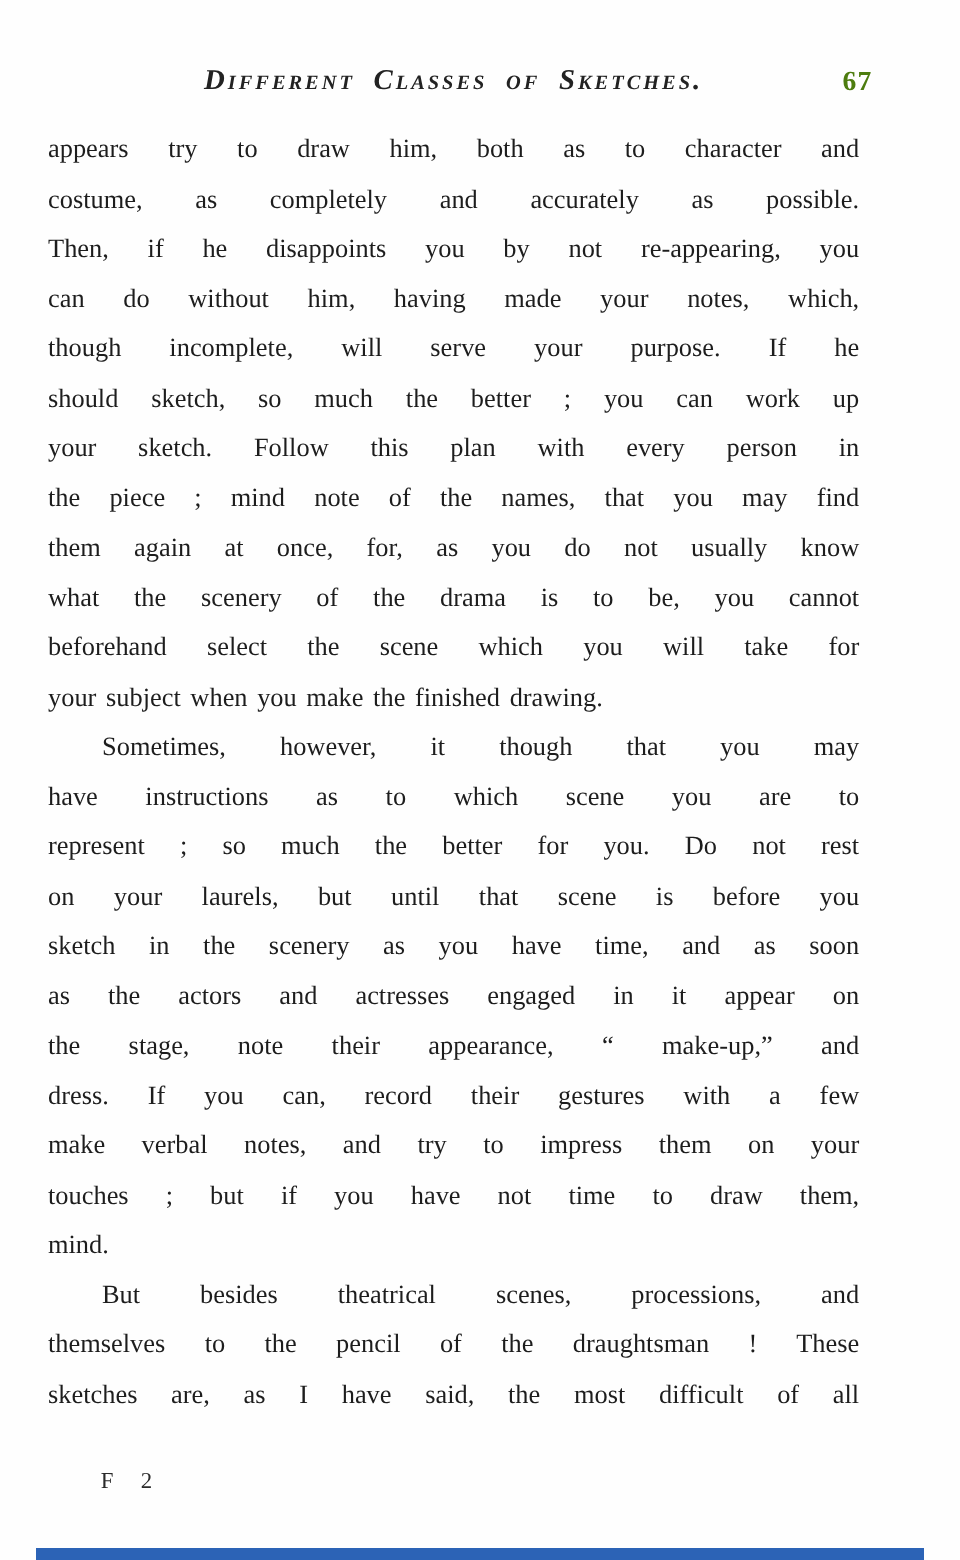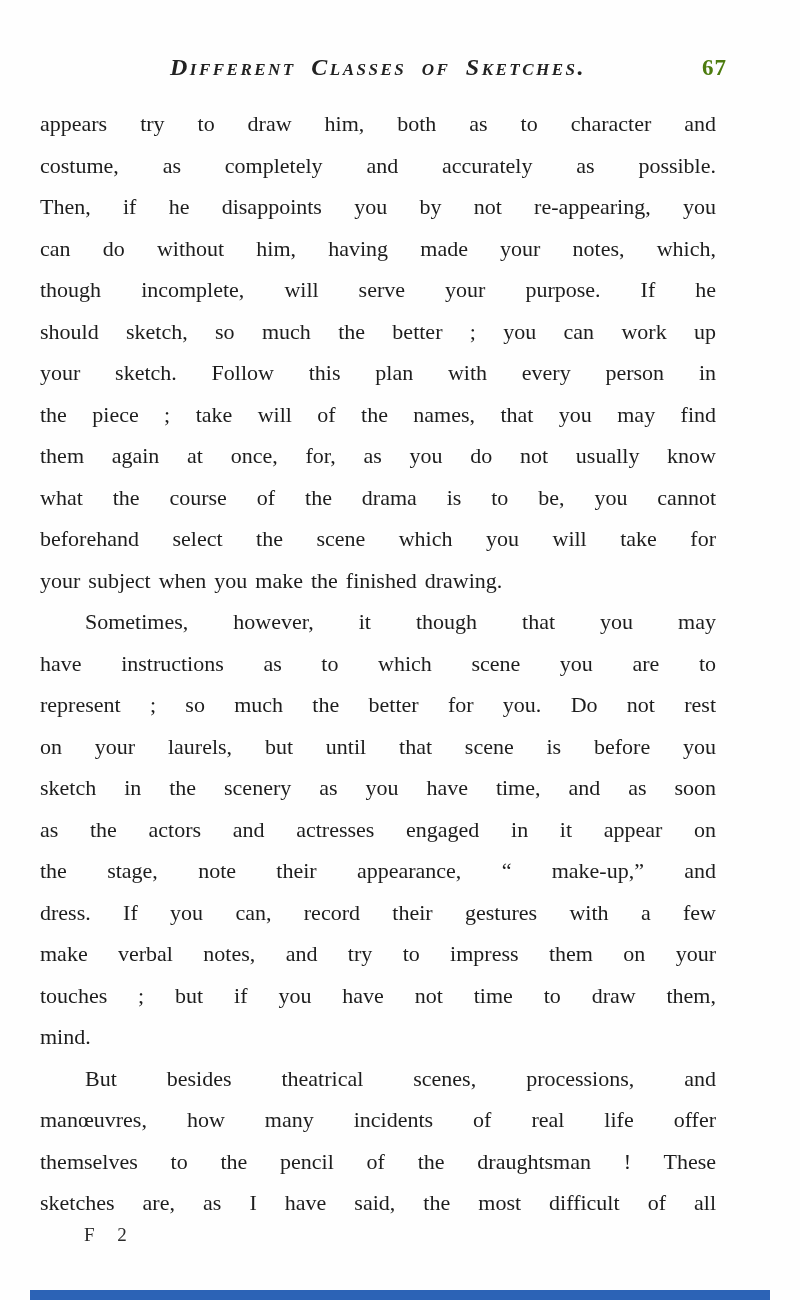--- a/index.html
+++ b/index.html
@@ -93,38 +93,37 @@
   </div>
 
   <div class="text-block">
       <div class="line">appears try to draw him, both as to character and</div>
       <div class="line">costume, as completely and accurately as possible.</div>
       <div class="line">Then, if he disappoints you by not re-appearing, you</div>
       <div class="line">can do without him, having made your notes, which,</div>
       <div class="line">though incomplete, will serve your purpose.  If he</div>
       <div class="line">should sketch, so much the better ; you can work up</div>
       <div class="line">your sketch.  Follow this plan with every person in</div>
-      <div class="line">the piece ; take will of the names, that you may find</div>
+      <div class="line">the piece ; mind note of the names, that you may find</div>
       <div class="line">them again at once, for, as you do not usually know</div>
-      <div class="line">what the course of the drama is to be, you cannot</div>
+      <div class="line">what the scenery of the drama is to be, you cannot</div>
       <div class="line">beforehand select the scene which you will take for</div>
       <div class="line noj">your subject when you make the finished drawing.</div>
       <div class="line ind">Sometimes, however, it though that you may</div>
       <div class="line">have instructions as to which scene you are to</div>
       <div class="line">represent ; so much the better for you.  Do not rest</div>
       <div class="line">on your laurels, but until that scene is before you</div>
       <div class="line">sketch in the scenery as you have time, and as soon</div>
       <div class="line">as the actors and actresses engaged in it appear on</div>
       <div class="line">the stage, note their appearance, “ make-up,” and</div>
       <div class="line">dress.  If you can, record their gestures with a few</div>
       <div class="line">make verbal notes, and try to impress them on your</div>
       <div class="line">touches ; but if you have not time to draw them,</div>
       <div class="line noj">mind.</div>
       <div class="line ind">But besides theatrical scenes, processions, and</div>
-      <div class="line">manœuvres, how many incidents of real life offer</div>
       <div class="line">themselves to the pencil of the draughtsman !  These</div>
       <div class="line">sketches are, as I have said, the most difficult of all</div>
     </div>
 
   <div class="signature">F 2</div>
 
   <div class="bottom-bar" style="background: rgb(44, 99, 182);"></div>
 
 </div>
 

